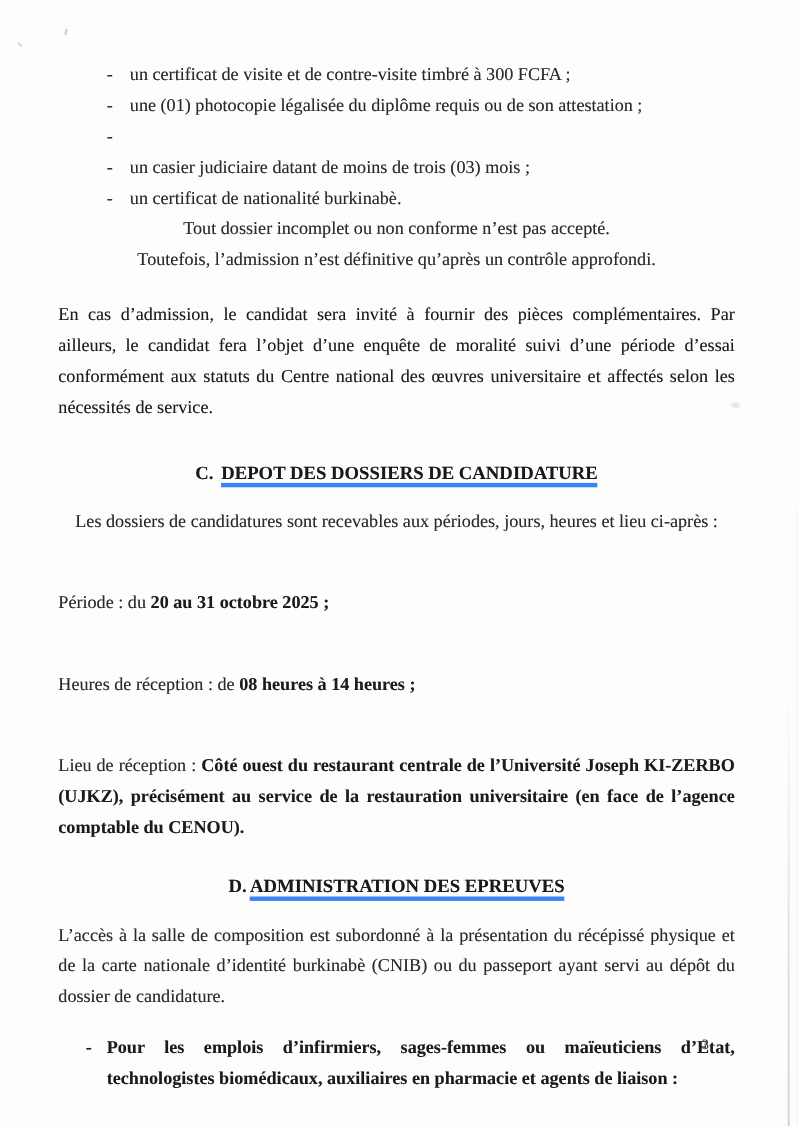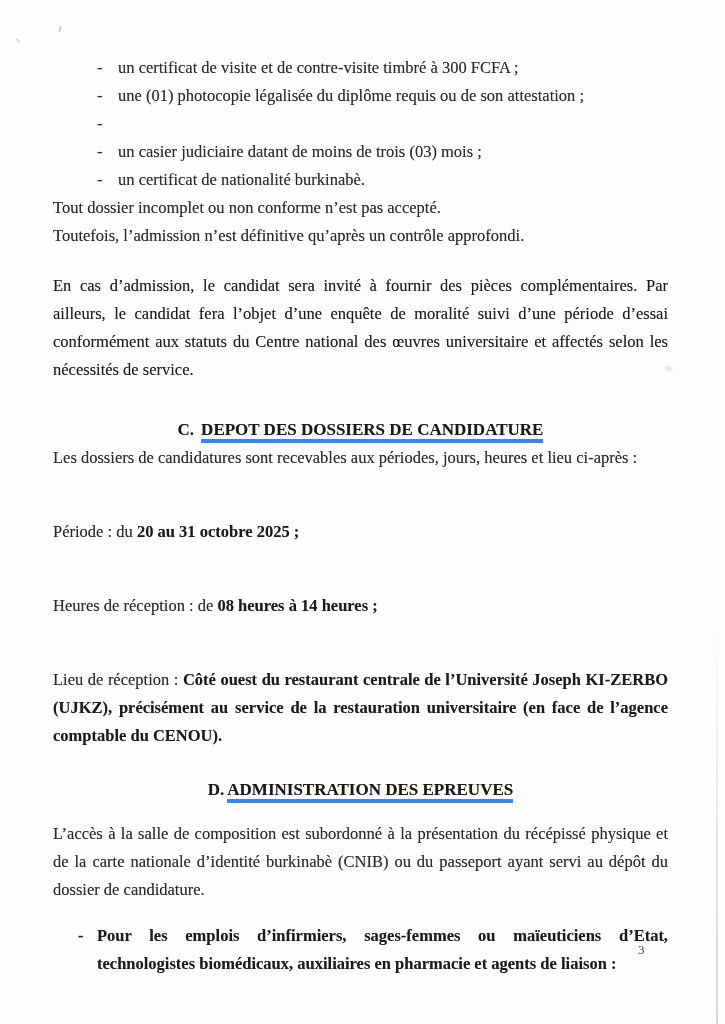--- a/index.html
+++ b/index.html
@@ -24,39 +24,39 @@
   }
   p { margin: 0; }
   b, .b { font-weight: bold; color: #1c1b1a; }
 
   
   .bullets { }
   .bullet { display: flex; align-items: flex-start; }
   .bullet .dash-col { flex: none; width: 21px; margin-left: 44px; }
   .bullet .btext { flex: 1; }
 
-  .para { text-align: left; }
+  .para { text-align: center; }
   .bold-para {
     font-weight: normal;
     color: #1c1b1a;
     text-align: justify;
     margin-top: 22px;
   }
 
   .heading {
     text-align: center;
     font-weight: bold;
     color: #1a1918;
     font-size: 17px;
   }
   .heading .prefix { margin-right: 7px; }
   .heading.tight .prefix { margin-right: 3px; }
   .heading .title { border-bottom: 4px solid #3b82f6; padding-bottom: 0px; }
   .heading-c { margin-top: 32px; }
-  .intro-c { margin-top: 0; }
+  .intro-c { margin-top: 16px; }
 
   .detail { text-align: justify; margin-top: 46px; }
   .details { margin-top: 0; }
   .heading-d { margin-top: 26px; }
   .para-d { margin-top: 16px; text-align: justify; }
 
   .bold-bullet { display: flex; margin-top: 18px; font-weight: bold; color: #1c1b1a; }
   .bold-bullet .dash-col { flex: none; width: 19px; margin-left: 25px; }
   .bold-bullet .btext { flex: 1; text-align: justify; }
 

